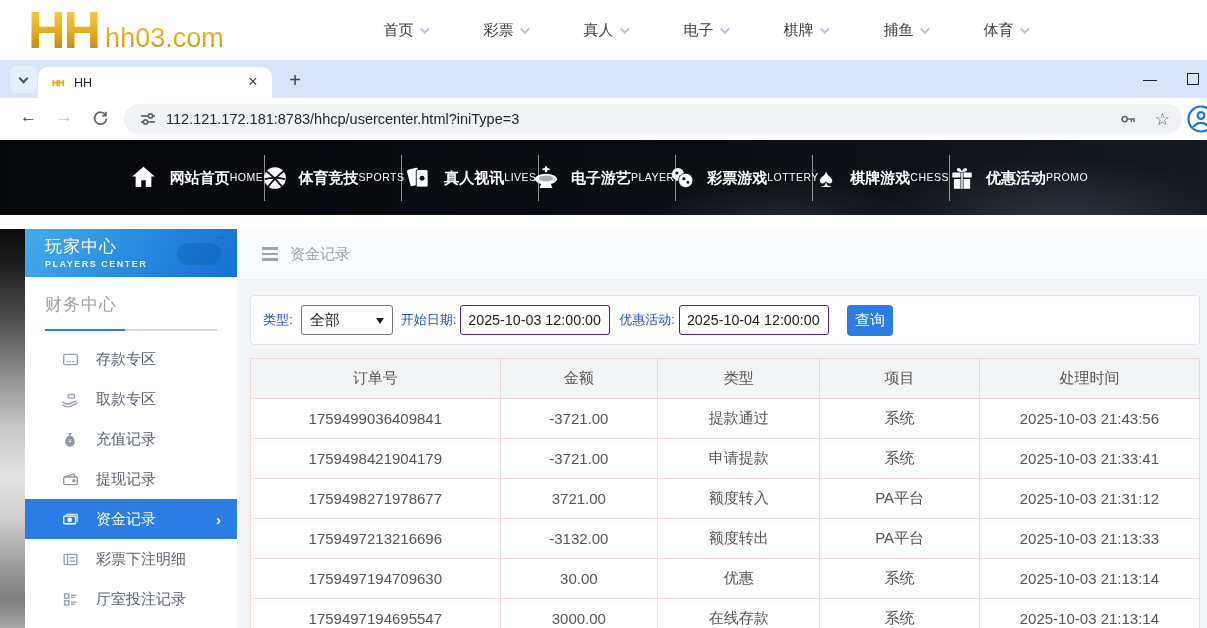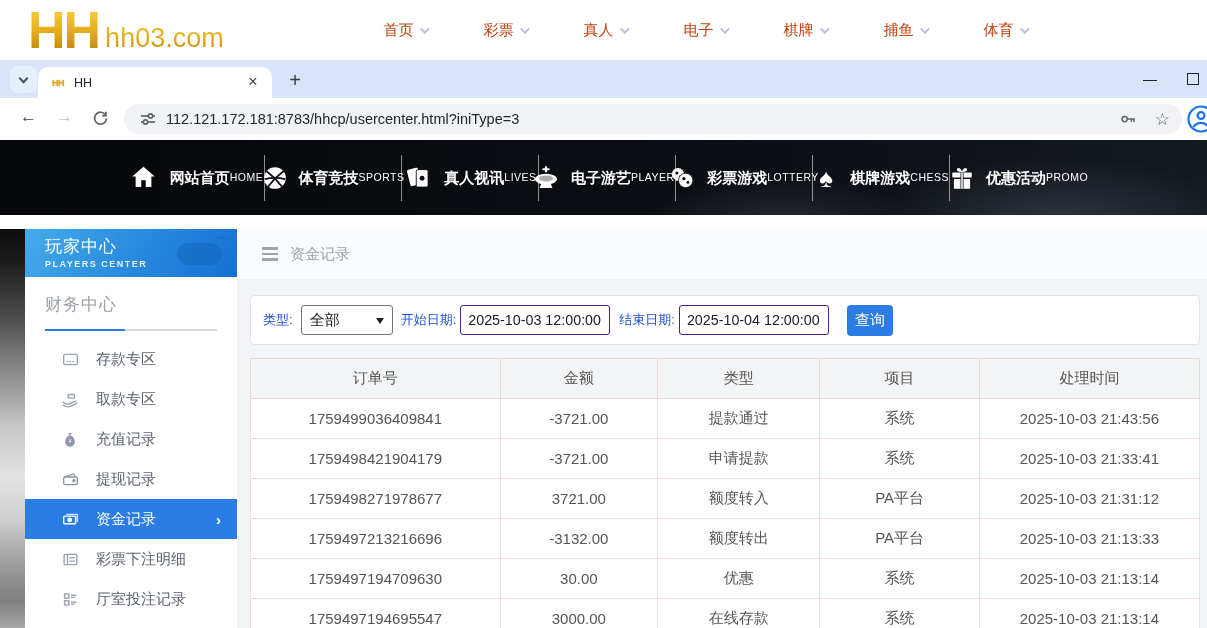--- a/index.html
+++ b/index.html
@@ -10,21 +10,21 @@
   
   .site-header { position:absolute; left:0; top:0; width:1207px; height:60px; background:#fff; }
   .logo { position:absolute; left:28px; top:2px; display:flex; align-items:flex-end; cursor:pointer; }
   .logo-hh { font-size:52px; font-weight:bold; letter-spacing:-2px; line-height:56px;
     background:linear-gradient(180deg,#f9d84a 0%,#e7ae1d 50%,#b57c07 100%);
     -webkit-background-clip:text; background-clip:text; color:transparent; }
   .logo-domain { font-size:27px; font-weight:normal; margin-left:6px; line-height:40px;
     background:linear-gradient(180deg,#f3cb3a 0%,#dfa312 60%,#b07905 100%);
     -webkit-background-clip:text; background-clip:text; color:transparent; }
   .top-nav { position:absolute; left:355px; top:0; width:700px; height:60px; display:flex; justify-content:space-around; align-items:center; }
-  .top-nav-item { display:flex; align-items:center; gap:6px; color:#c2410c; font-size:15px; cursor:pointer; }
+  .top-nav-item { display:flex; align-items:center; gap:6px; color:#404040; font-size:15px; cursor:pointer; }
   .chev { width:7px; height:7px; border-right:2px solid #b9c3d8; border-bottom:2px solid #b9c3d8; transform:rotate(45deg) translateY(-2px); display:inline-block; }
   .chev.dark { border-color:#49516b; transform:rotate(45deg); margin-top:-3px; }
 
   
   .tab-strip { position:absolute; left:0; top:60px; width:1207px; height:38px; background:#d9e4fa; }
   .tab-search-btn { position:absolute; left:10px; top:6px; width:27px; height:27px; border-radius:8px; background:#e7eefc; display:flex; align-items:center; justify-content:center; cursor:pointer; }
   .tab { position:absolute; left:38px; top:7px; width:234px; height:31px; background:#fff; border-radius:10px 10px 0 0; display:flex; align-items:center; padding:0 10px 0 14px; cursor:pointer; }
   .favicon { font-size:9px; font-weight:bold; letter-spacing:-0.5px; color:#d7a312; text-shadow:0 0 2px #e8c04a; }
   .tab-title { font-size:12.5px; color:#1f2328; margin-left:10px; flex:1; }
   .tab-close { font-size:16px; color:#45484d; width:18px; height:18px; line-height:16px; text-align:center; border-radius:50%; cursor:pointer; }
@@ -439,21 +439,21 @@
       </div>
 
       <div class="filter-card">
         <label>类型:</label>
         <div class="select">
           <span>全部</span>
           <i class="caret"></i>
         </div>
         <label>开始日期:</label>
         <input class="date-input" type="text" value="2025-10-03 12:00:00" style="">
-        <label>结束日期:</label>
+        <label>优惠活动:</label>
         <input class="date-input" type="text" value="2025-10-04 12:00:00" style="">
         <button class="search-btn">查询</button>
       </div>
 
       <table class="records">
         <colgroup>
             <col style="width:26.3%">
             <col style="width:16.6%">
             <col style="width:17.1%">
             <col style="width:16.8%">

